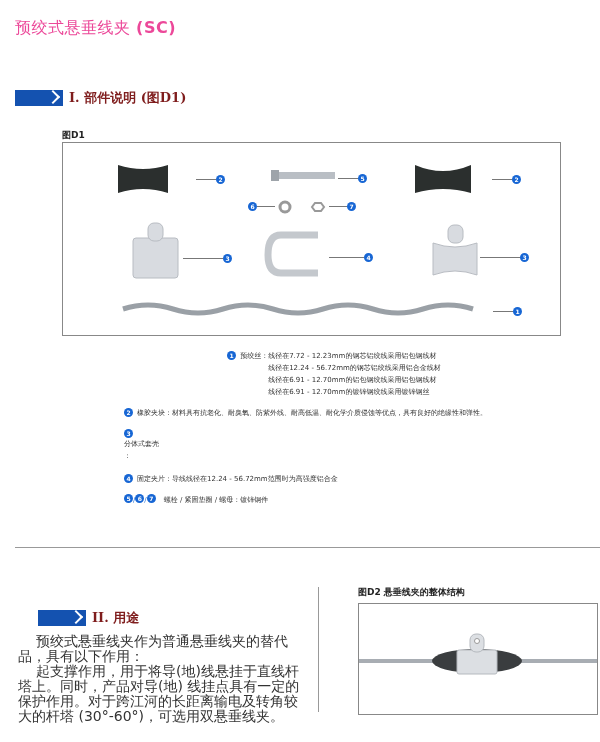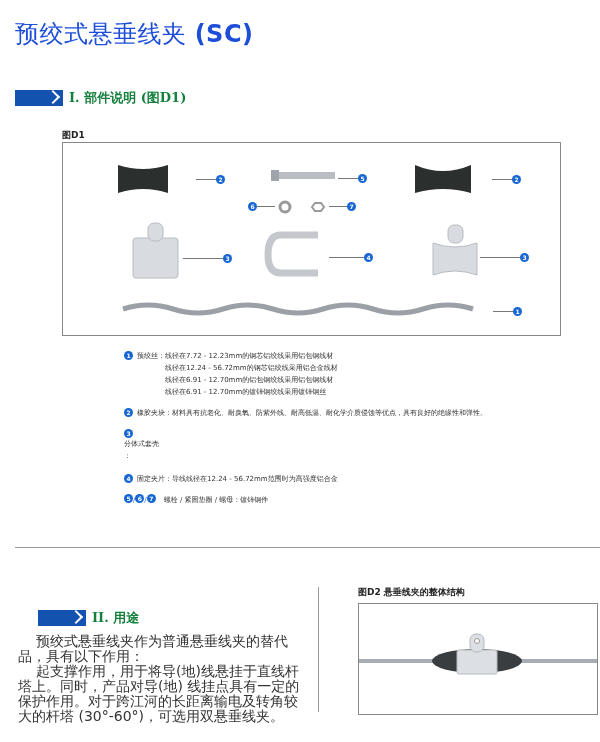--- a/index.html
+++ b/index.html
@@ -1,26 +1,26 @@
 <!DOCTYPE html>
 <html><head>
 <meta charset="utf-8">
 <style>
   html, body { margin:0; padding:0; }
   body { width:600px; height:742px; background:#ffffff; position:relative; overflow:hidden;
          font-family:"DejaVu Sans", sans-serif; color:#222; }
   .abs { position:absolute; }
-  .page-title { left:15px; top:18px; font-size:24px; color:#1d4ed8; letter-spacing:0.5px; }
+  .page-title { left:15px; top:18px; font-size:16px; color:#ec4899; letter-spacing:0.5px; }
   .page-title b { font-weight:bold; }
   .sec-head { display:flex; align-items:center; }
   .sec-bar { width:48px; height:16px; background:#1452b0; position:relative; }
   .sec-bar::after { content:""; position:absolute; right:5px; top:2px; width:8px; height:8px;
          border-right:2px solid #fff; border-top:2px solid #fff; transform:rotate(45deg); }
   .sec-title { margin-left:6px; font-family:"DejaVu Serif", serif; font-weight:bold;
-         font-size:13px; color:#15803d;text-align:right; }
+         font-size:13px; color:#7f1d1d;text-align:right; }
   .fig-label { font-size:9px; font-weight:bold; color:#222; }
   .fig-box { border:1px solid #888; background:#fff; }
   .desc { font-size:7px; color:#333; line-height:12px; }
   .badge { display:inline-block; width:9px; height:9px; border-radius:50%; background:#1766d4;
          color:#fff; font-size:6px; line-height:9px; text-align:center; font-weight:bold; vertical-align:middle; }
   .callout { position:absolute; display:flex; align-items:center; }
   .callout .line { height:1px; background:#777; }
   .divider { left:15px; top:547px; width:585px; height:1px; background:#999; }
   .vdivider { left:318px; top:587px; width:1px; height:125px; background:#999; }
   .usage { left:18px; top:634px; width:285px; font-size:14px; line-height:15px; color:#333; }
@@ -98,21 +98,21 @@
       <div class="line" style="width:40px"></div>
       <span class="badge">3</span>
     </div>
   <div class="callout" style="left:430px; top:164px;">
       <div class="line" style="width:20px"></div>
       <span class="badge">1</span>
     </div>
 </div>
 
 <div class="abs desc" style="left:124px; top:350px; width:420px;">
-  <div style="display:flex;">
+  <div style="display:flex;justify-content:center;">
     <span class="badge" style="margin-right:4px;margin-top:1px">1</span>
     <span>预绞丝</span>
       <span>：</span>
     <div>
       <div>线径在7.72 - 12.23mm的钢芯铝绞线采用铝包钢线材</div>
       <div>线径在12.24 - 56.72mm的钢芯铝绞线采用铝合金线材</div>
       <div>线径在6.91 - 12.70mm的铝包钢绞线采用铝包钢线材</div>
       <div>线径在6.91 - 12.70mm的镀锌钢绞线采用镀锌钢丝</div>
     </div>
   </div>

